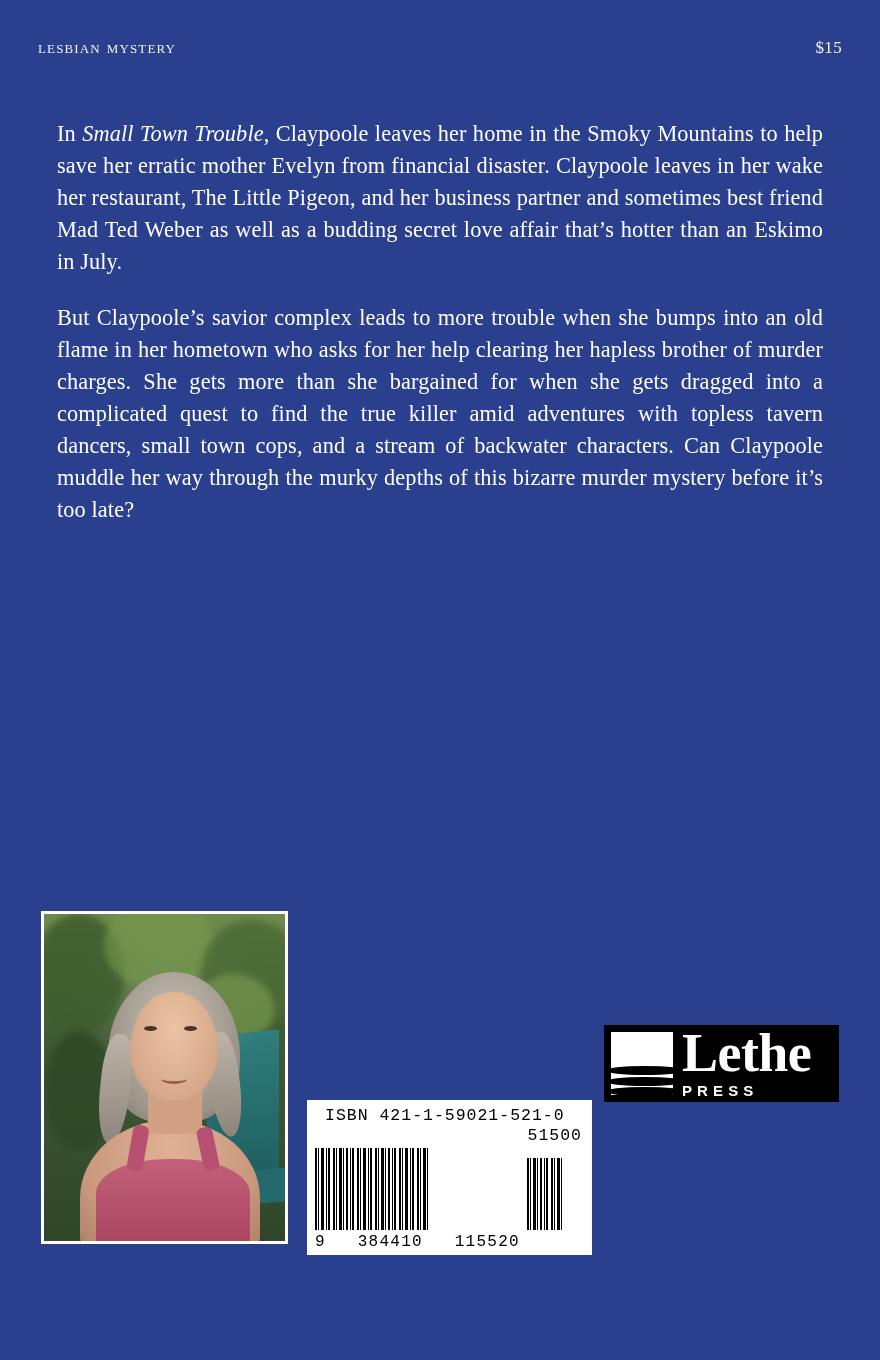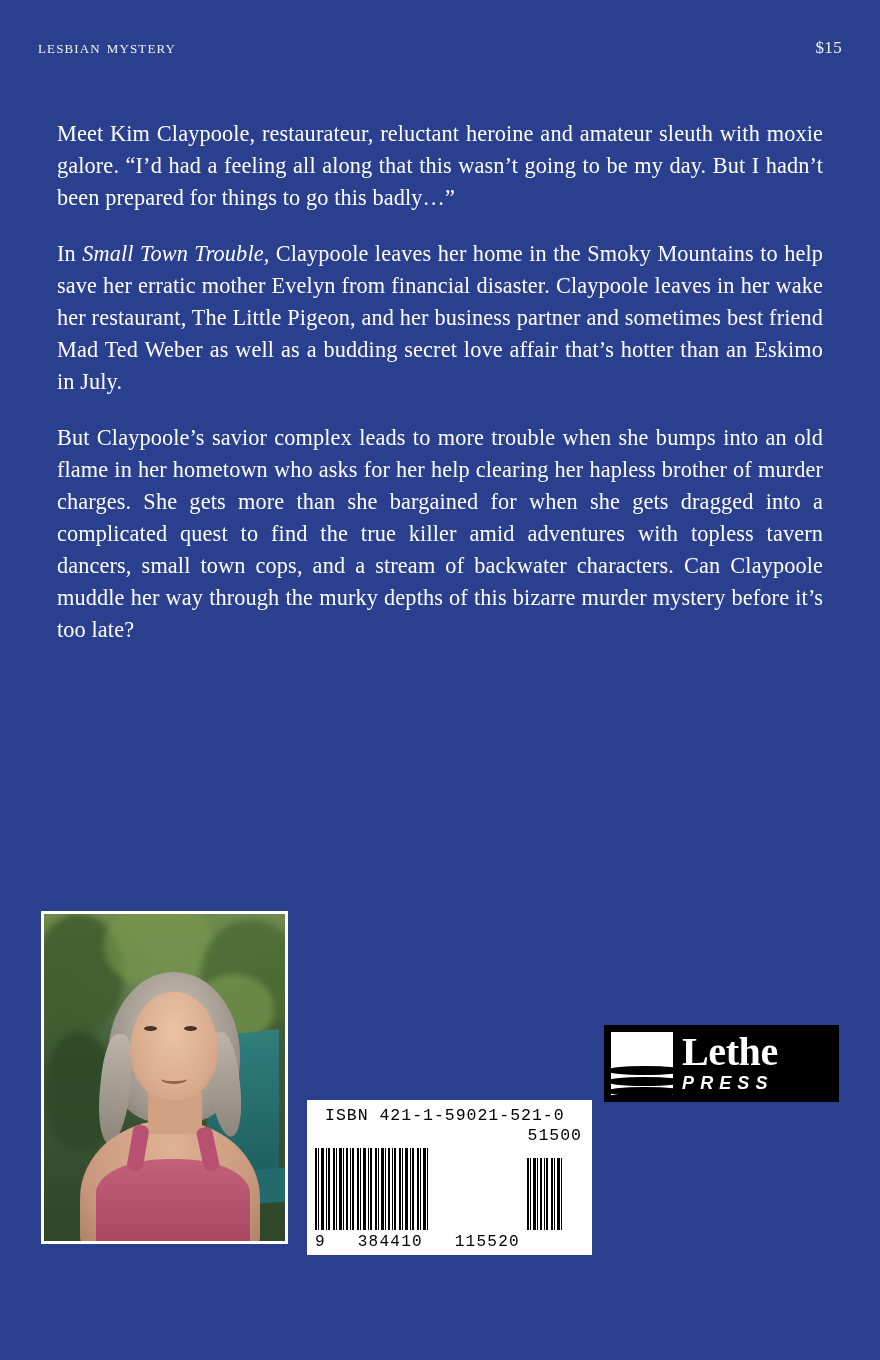--- a/index.html
+++ b/index.html
@@ -322,48 +322,44 @@
     flex: 1;
     position: relative;
     color: #ffffff;
     display: flex;
     flex-direction: column;
     justify-content: center;
     padding-left: 9px;
   }
   .logo-name {
     font-family: "Liberation Serif", serif;
-    font-size: 40px;
+    font-size: 54px;
     font-weight: bold;
     line-height: 0.95;
     letter-spacing: -0.01em;
   }
   .logo-sub {
     font-family: "Liberation Sans", sans-serif;
-    font-size: 18px;
+    font-size: 15px;
     font-weight: bold;
     letter-spacing: 0.34em;
     margin-top: 2px;
-    font-style: italic;
   }
 </style>
 </head>
 <body>
 
 <div class="page">
 
   <div class="header">
     <div class="genre">Lesbian Mystery</div>
     <div class="price">$15</div>
   </div>
 
   <div class="blurb">
-    <p>
-      <span>Meet Kim Claypoole, restaurateur, reluctant heroine and amateur sleuth with moxie galore. “I’d had a feeling all along that this wasn’t going to be my day. But I hadn’t been prepared for things to go this badly…”</span>
-    </p>
     <p>
       <span>In </span><i>Small Town Trouble</i><span>, Claypoole leaves her home in the Smoky Mountains to help save her erratic mother Evelyn from financial disaster. Claypoole leaves in her wake her restaurant, The Little Pigeon, and her business partner and sometimes best friend Mad Ted Weber as well as a budding secret love affair that’s hotter than an Eskimo in July.</span>
     </p>
     <p>
       <span>But Claypoole’s savior complex leads to more trouble when she bumps into an old flame in her hometown who asks for her help clearing her hapless brother of murder charges. She gets more than she bargained for when she gets dragged into a complicated quest to find the true killer amid adventures with topless tavern dancers, small town cops, and a stream of backwater characters. Can Claypoole muddle her way through the murky depths of this bizarre murder mystery before it’s too late?</span>
     </p>
   </div>
 
   <div class="author-photo">
     <div class="photo-inner">

